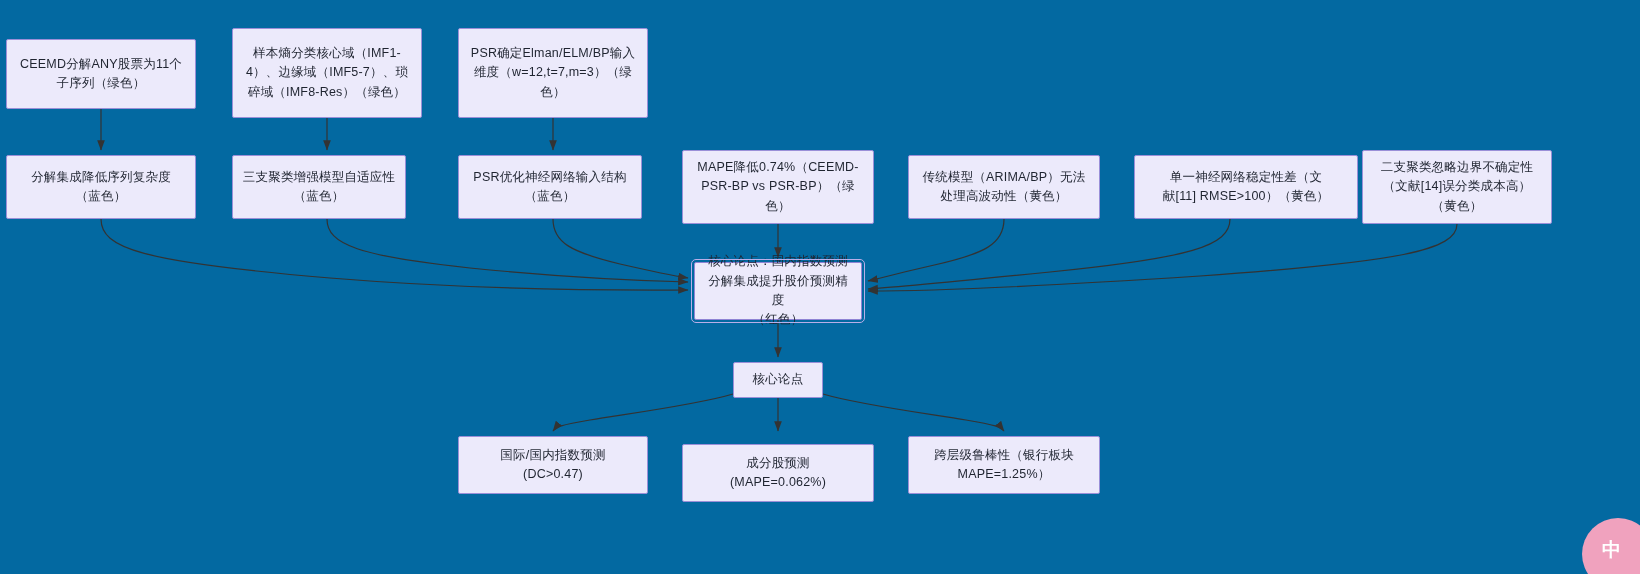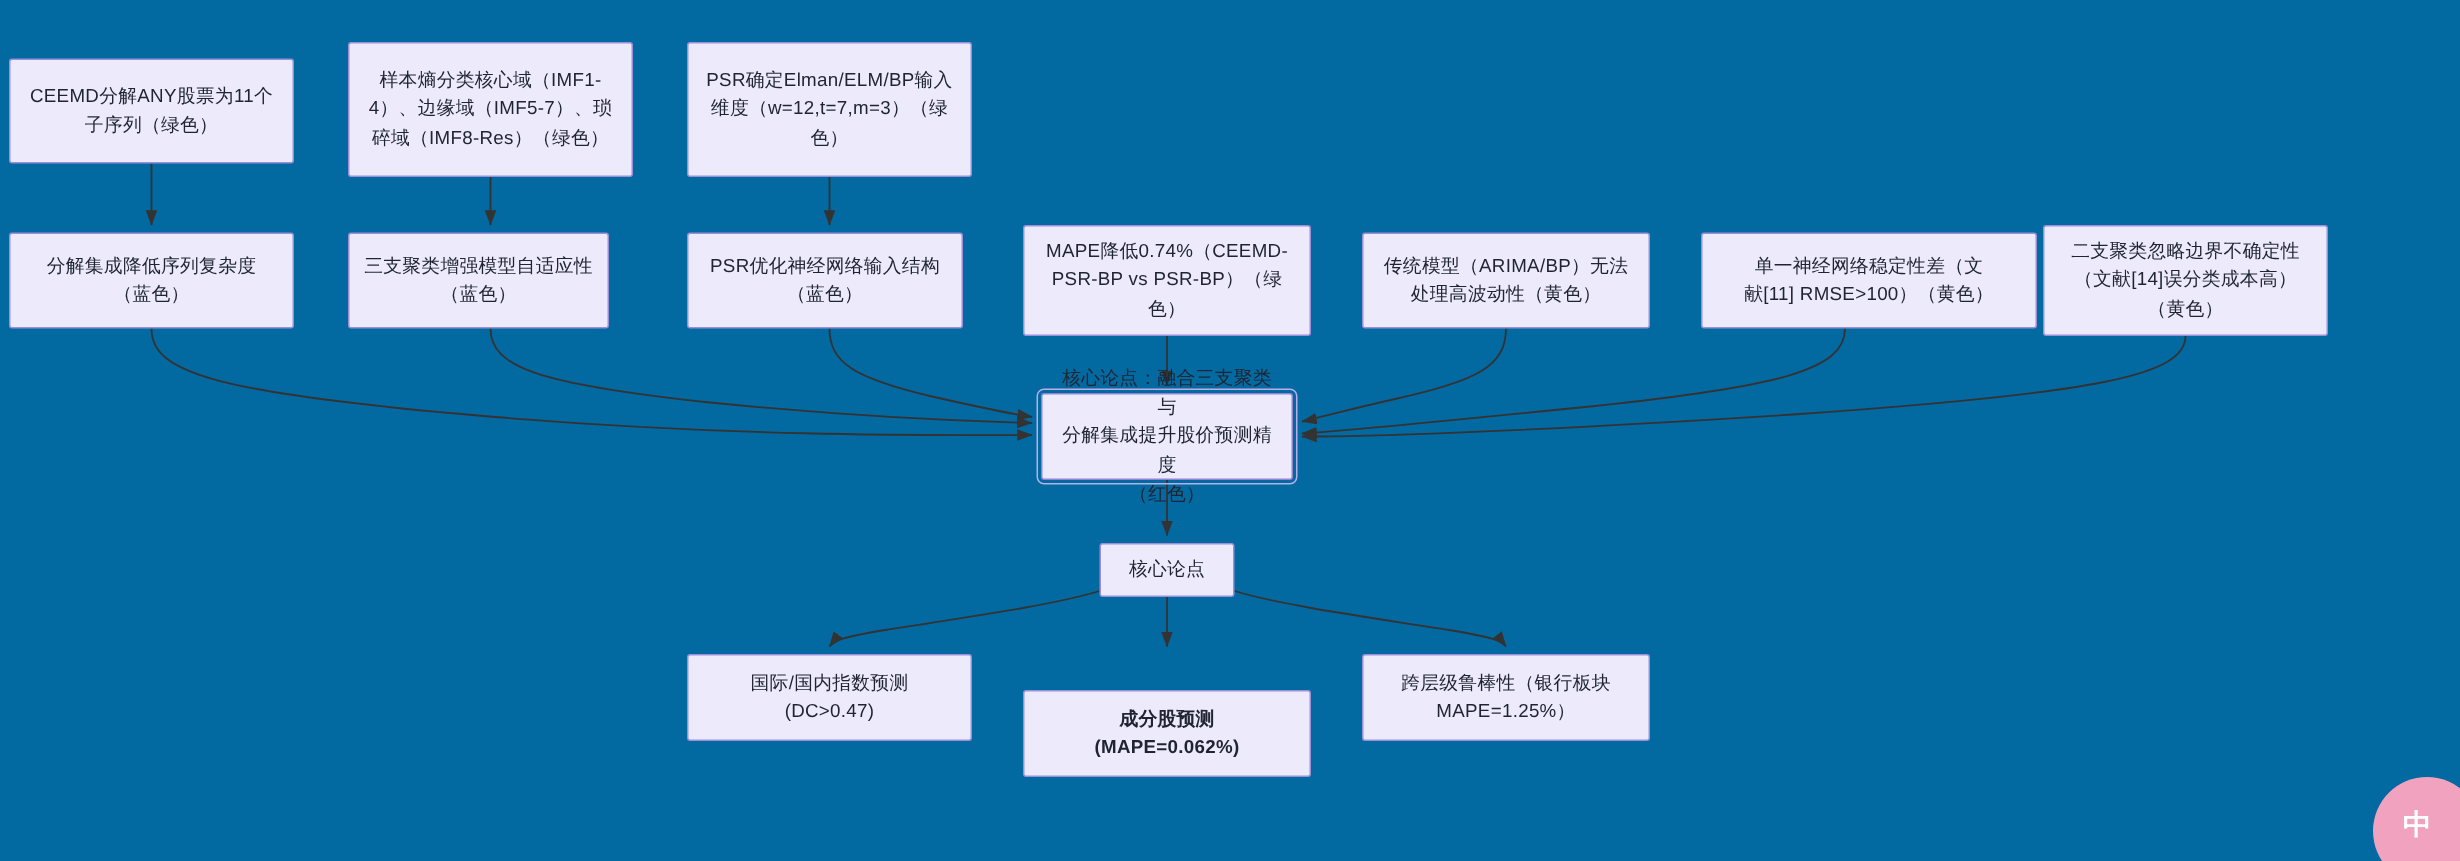--- a/index.html
+++ b/index.html
@@ -143,32 +143,32 @@
       <div class="node" style="left: 1134px; top: 155px; width: 224px; height: 64px;">
         <span class="lbl">单一神经网络稳定性差（文
 献[11] RMSE&gt;100）（黄色）</span>
       </div>
       <div class="node" style="left: 1362px; top: 150px; width: 190px; height: 74px;">
         <span class="lbl">二支聚类忽略边界不确定性
 （文献[14]误分类成本高）
 （黄色）</span>
       </div>
       <div class="node core" style="left: 694px; top: 262px; width: 168px; height: 58px;">
-        <span class="lbl">核心论点：融合三支聚类与
+        <span class="lbl">核心论点：国内指数预测
 分解集成提升股价预测精度
 （红色）</span>
       </div>
       <div class="node" style="left: 733px; top: 362px; width: 90px; height: 36px;">
         <span class="lbl">核心论点</span>
       </div>
       <div class="node" style="left: 458px; top: 436px; width: 190px; height: 58px;">
         <span class="lbl">国际/国内指数预测
 (DC&gt;0.47)</span>
       </div>
-      <div class="node" style="left: 682px; top: 460px; width: 192px; height: 58px; font-weight: bold;">
+      <div class="node" style="left: 682px; top: 444px; width: 192px; height: 58px;">
         <span class="lbl">成分股预测
 (MAPE=0.062%)</span>
       </div>
       <div class="node" style="left: 908px; top: 436px; width: 192px; height: 58px;">
         <span class="lbl">跨层级鲁棒性（银行板块
 MAPE=1.25%）</span>
       </div>
     </div>
 
   <div class="watermark">

